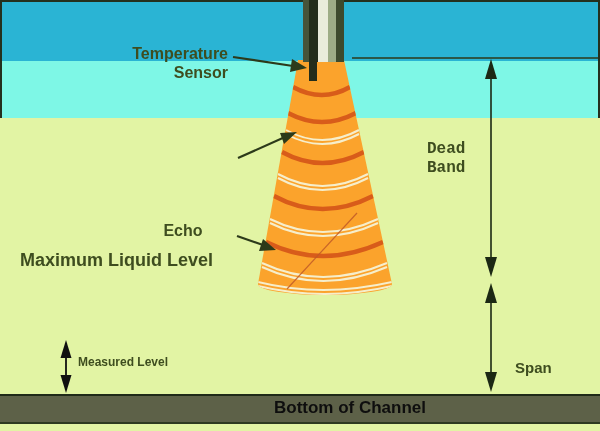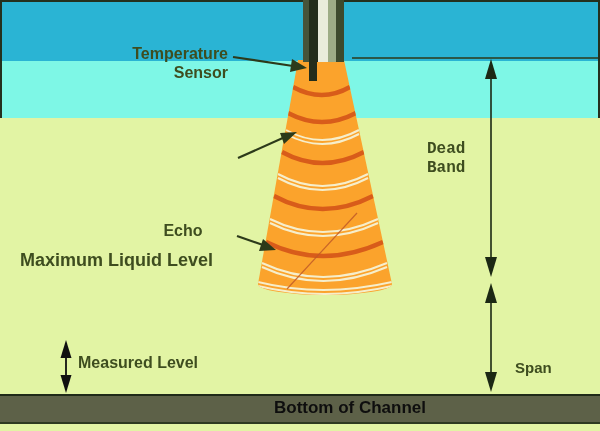--- a/index.html
+++ b/index.html
@@ -127,19 +127,19 @@
 Sensor</div>
 
 
   <div class="label" style="left:133px;top:221px;width:100px;text-align:center;">Echo</div>
 
   <div class="label" style="left:20px;top:251px;font-size:18px;">Maximum Liquid Level</div>
 
   <div class="label" style="left:427px;top:140px;width:70px;font-family:Liberation Mono, monospace;">Dead
 Band</div>
 
-  <div class="label" style="left:78px;top:353px;font-size:16px;">Measured Level</div>
+  <div class="label" style="left:78px;top:353px;font-size:12px;">Measured Level</div>
 
   <div class="label" style="left:515px;top:358px;font-size:15px;">Span</div>
 
   <div class="label" style="left:100px;top:398px;width:500px;text-align:center;font-size:17px;color:var(--black-text);">Bottom of Channel</div>
 
 </div>
 
 </body></html>

